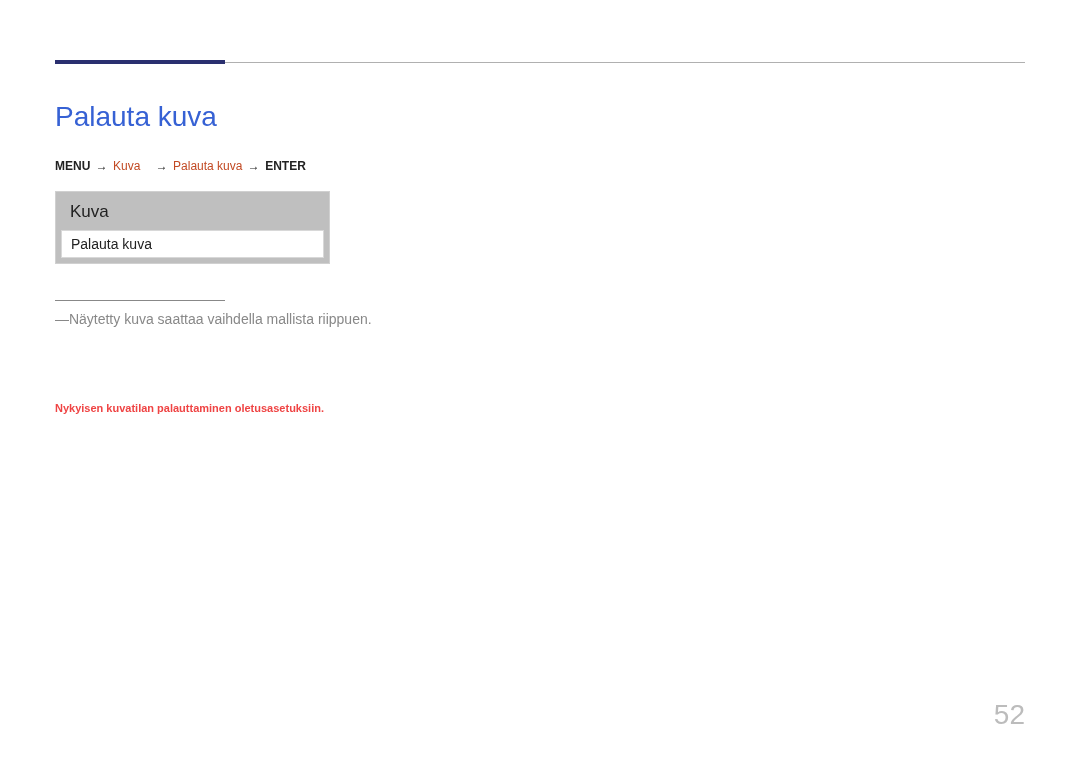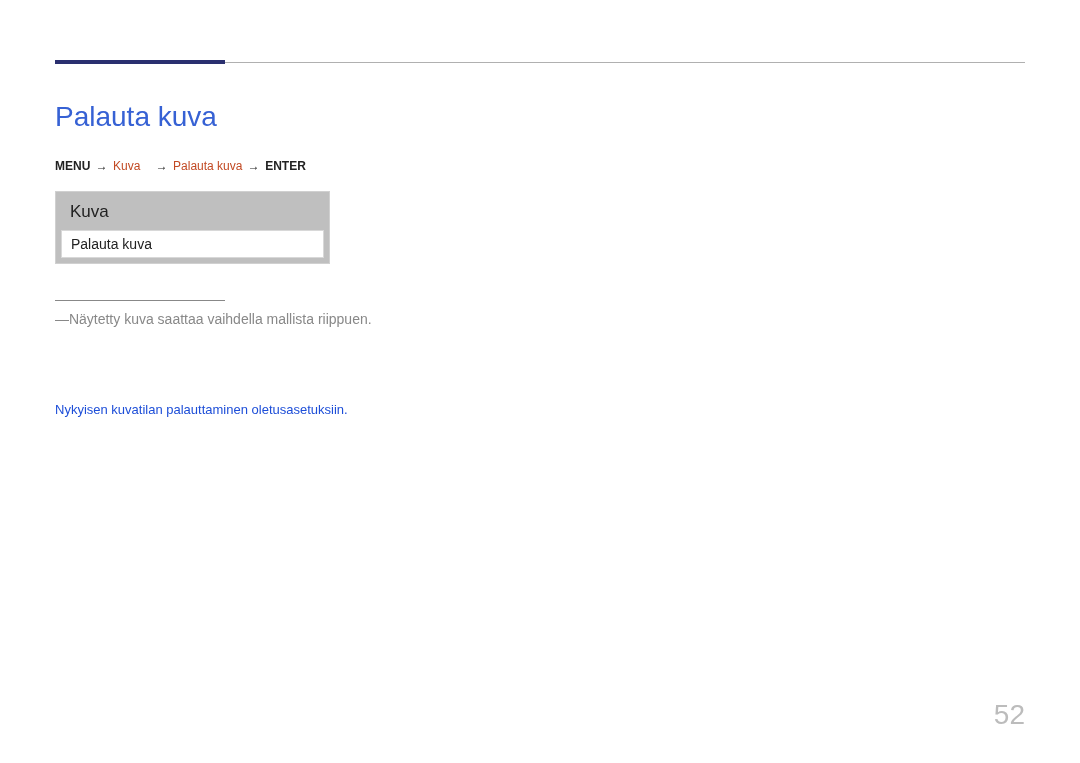--- a/index.html
+++ b/index.html
@@ -93,23 +93,24 @@
   }
   .footnote {
     font-size: 14px;
     color: #888;
   }
   .footnote-marker {
     display: inline-block;
     width: 10px;
   }
   .description {
-    font-size: 13px;
-    color: #1d4ed8;
+    font-size: 11px;
+    color: #ef4444;
     padding-top: 5px;
+    font-weight: bold;
   }
   .page-number {
     position: absolute;
     right: 55px;
     bottom: 32px;
     font-size: 28px;
     color: #bcbcbc;
     font-weight: 300;
   }
 </style>

